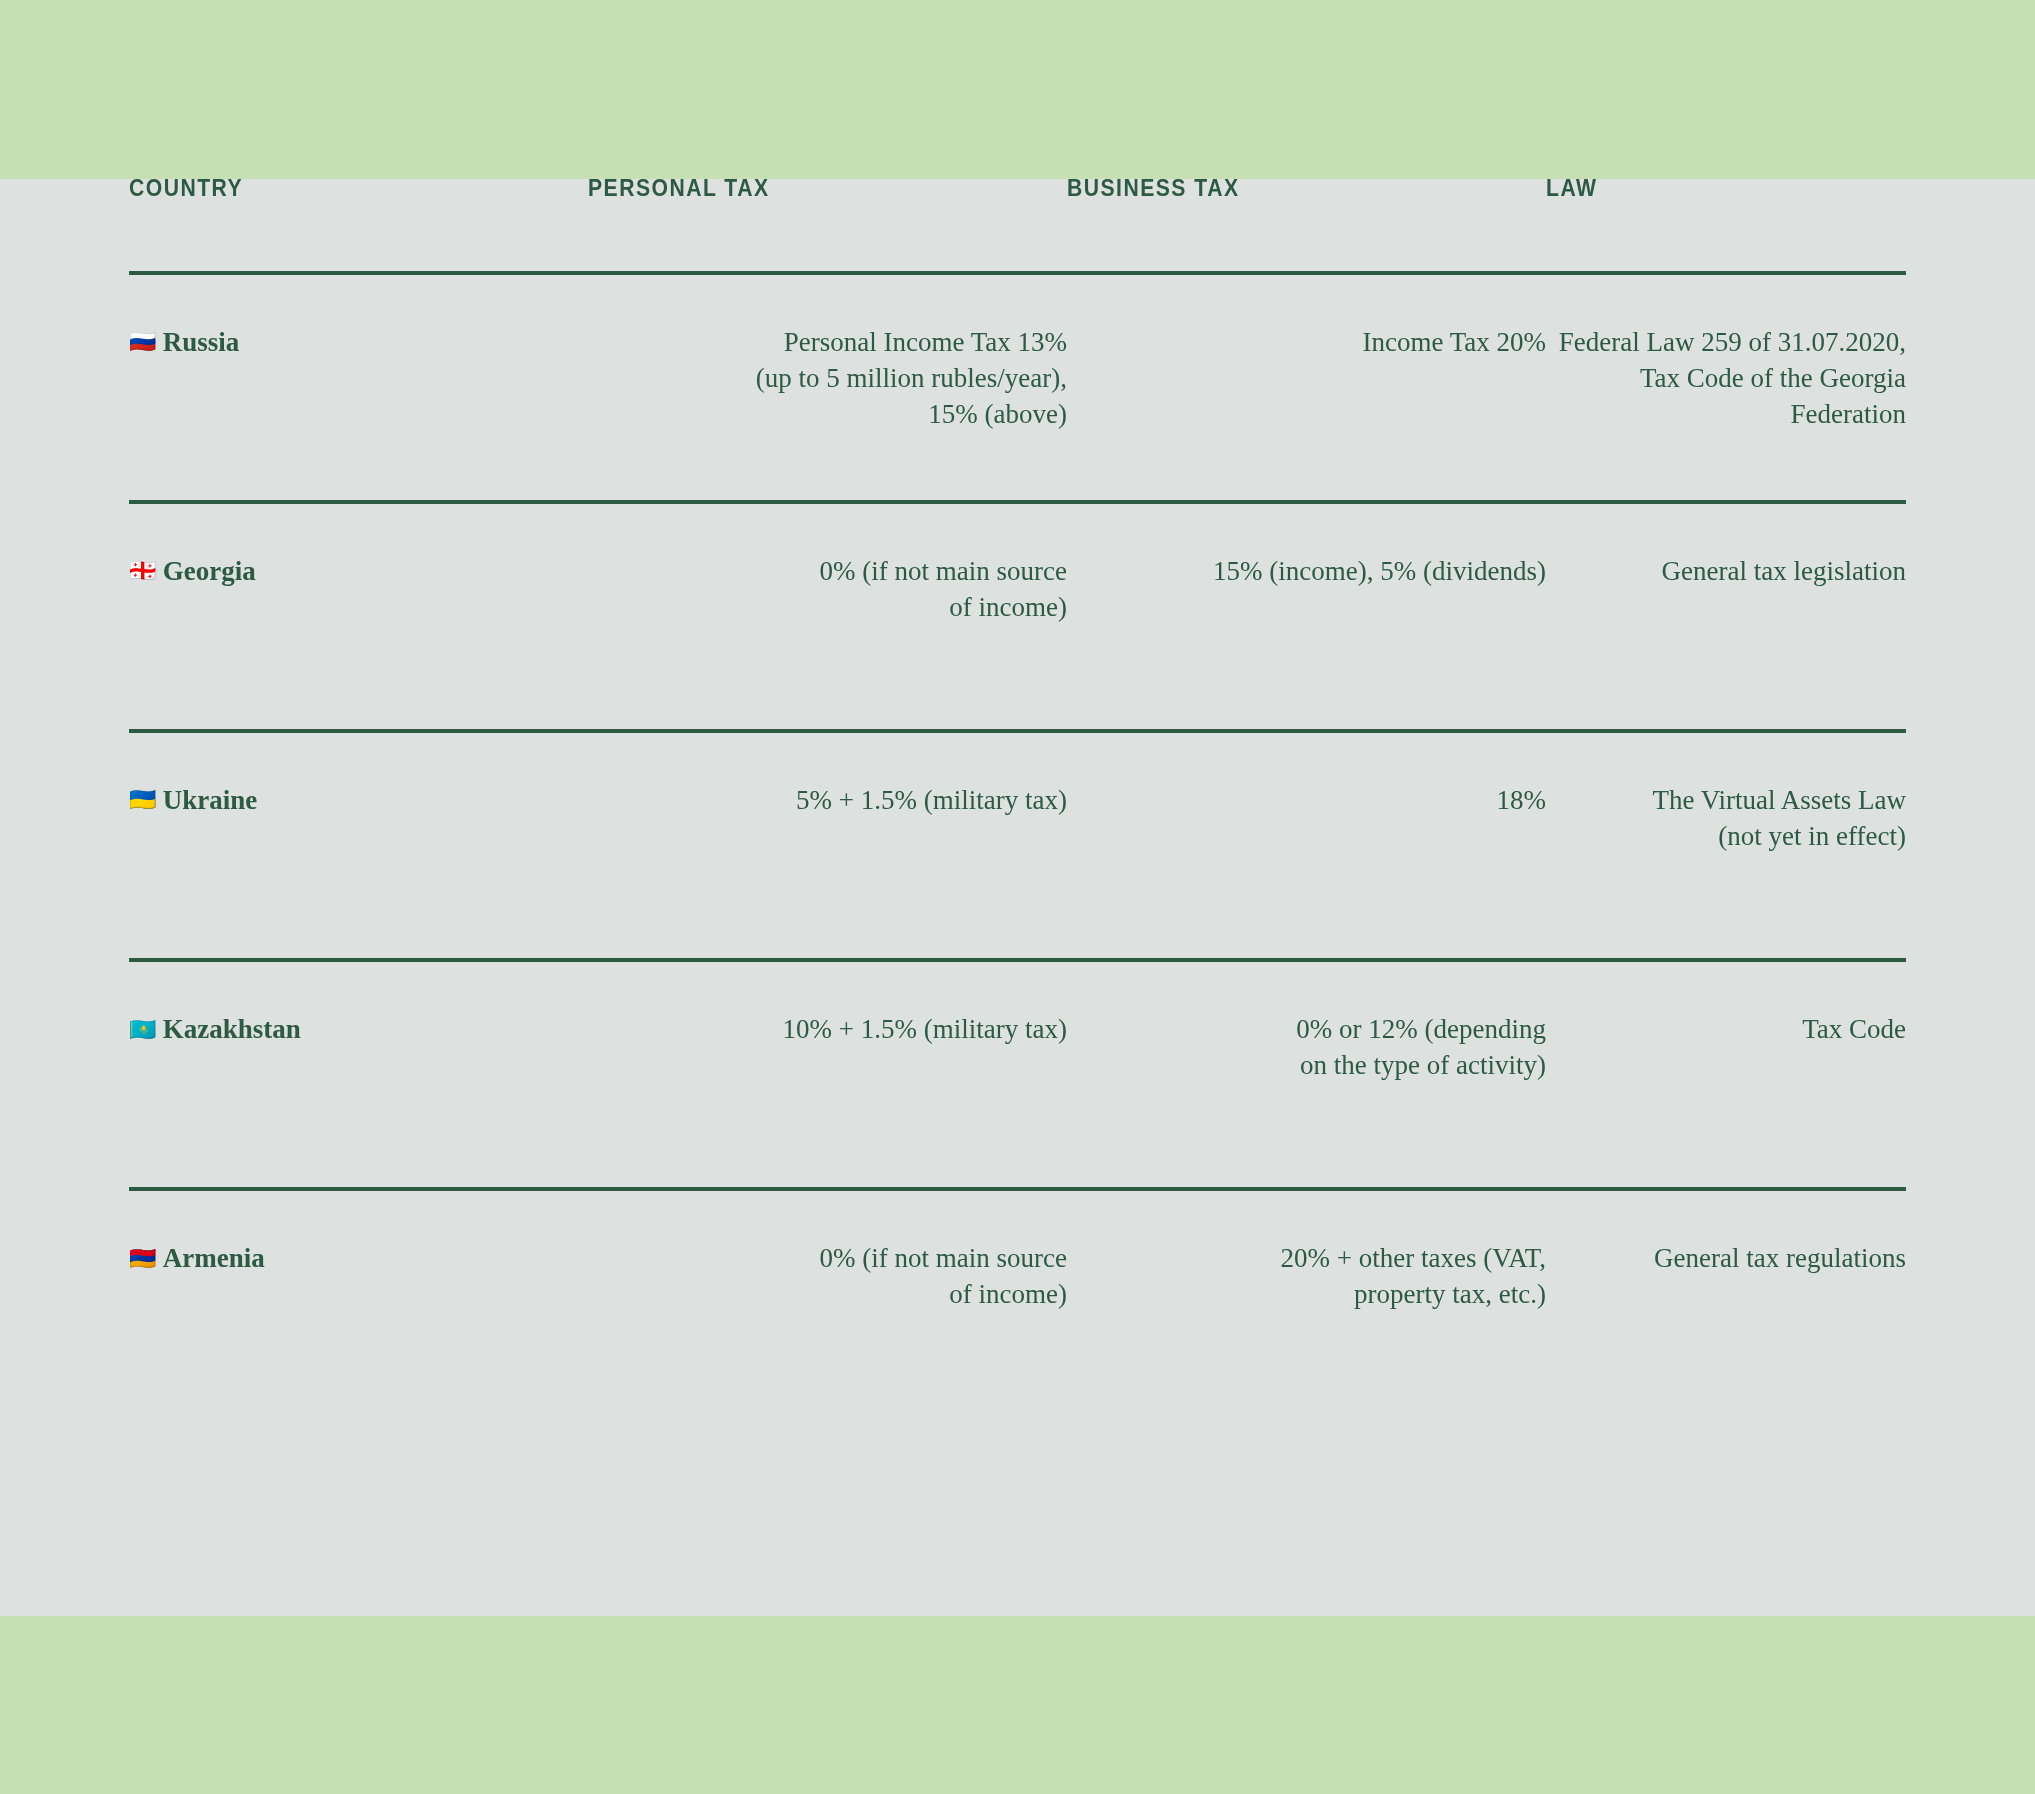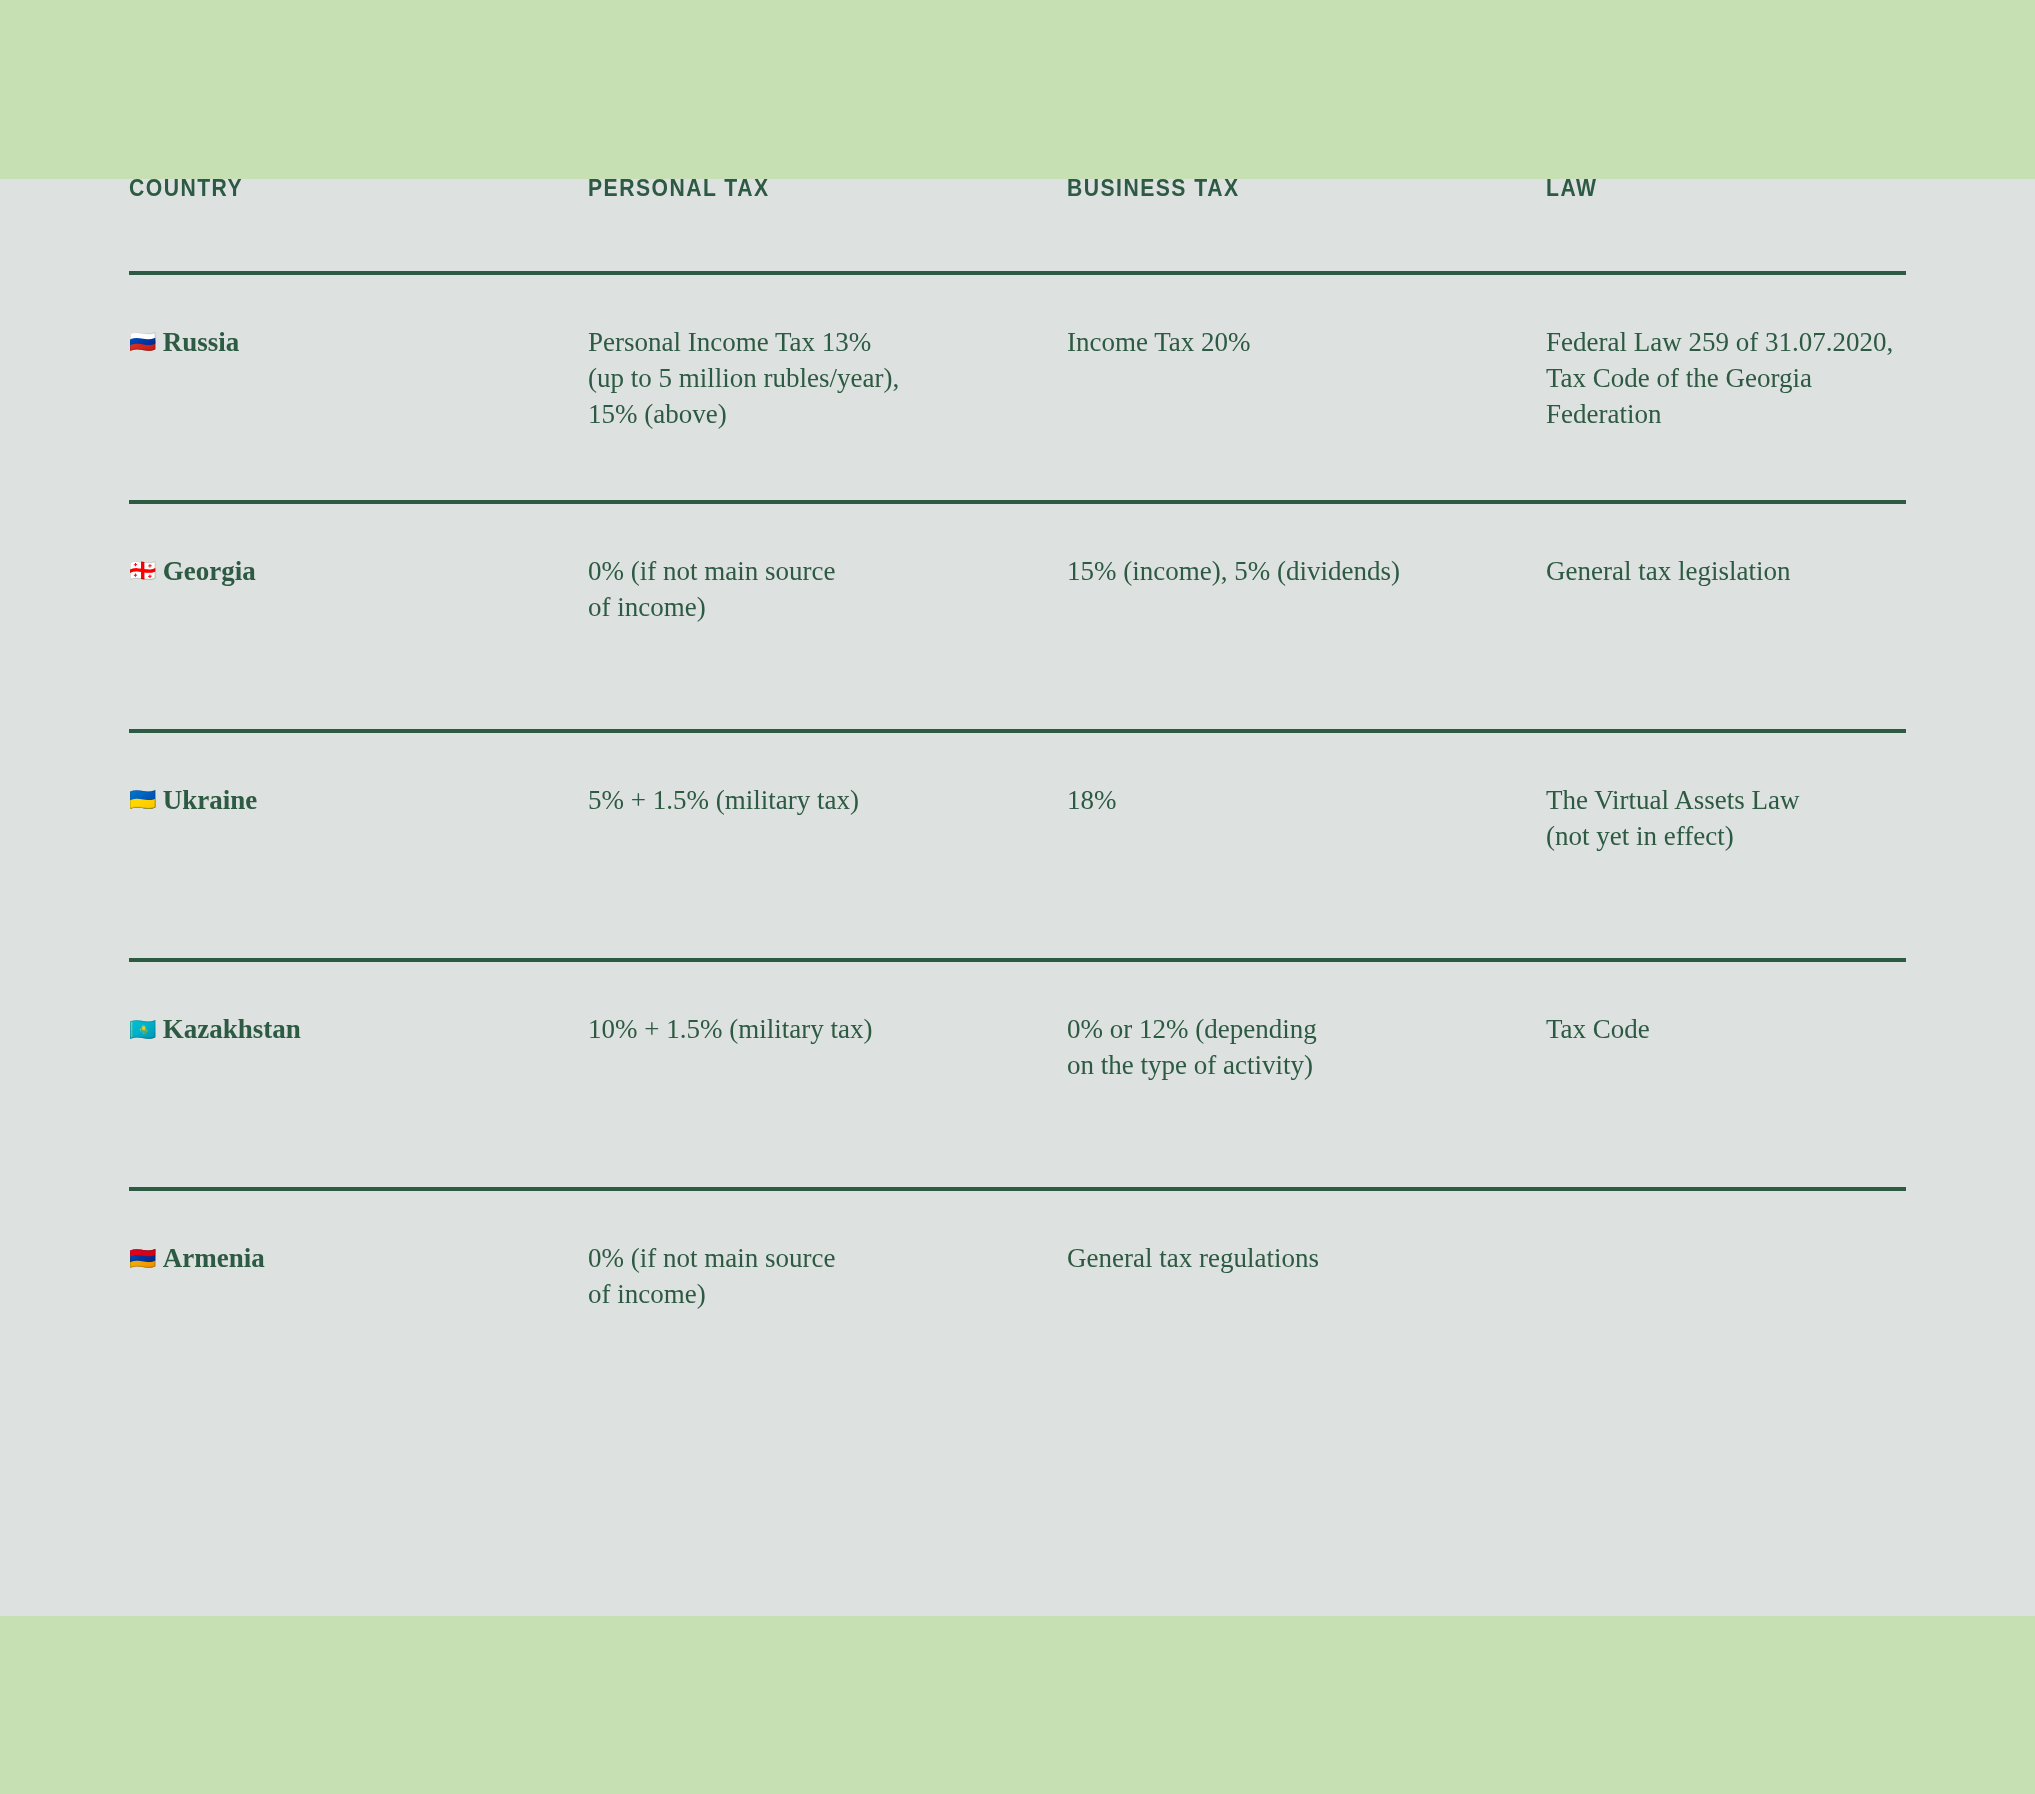--- a/index.html
+++ b/index.html
@@ -104,20 +104,21 @@
     font-size: 27px;
     line-height: 1.33;
     color: #2d5a42;
     padding-top: 50px;
     box-sizing: border-box;
   }
 
   .cell .line {
     display: block;
     white-space: nowrap;
+    text-align: right;
   }
 
   .country-cell {
     display: flex;
     align-items: baseline;
     gap: 6.4px;
   }
   .flag {
     font-family: "DejaVu Sans", sans-serif;
     font-size: 22px;
@@ -232,20 +233,24 @@
 
     <div class="row body-row last">
       <div class="cell col-country country-cell">
         <span class="flag">🇦🇲</span>
         <span class="country-name">Armenia</span>
       </div>
       <div class="cell col-personal">
         <span class="line">0% (if not main source</span>
         <span class="line">of income)</span>
       </div>
+      <div class="cell col-business">
+        <span class="line">20% + other taxes (VAT,</span>
+        <span class="line">property tax, etc.)</span>
+      </div>
       <div class="cell col-law">
         <span class="line">General tax regulations</span>
       </div>
     </div>
 
   </div>
 </div>
 
 
 </body></html>

